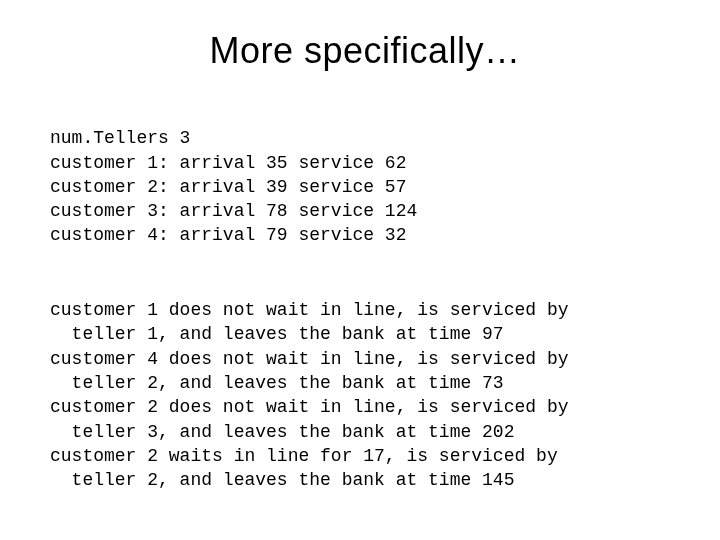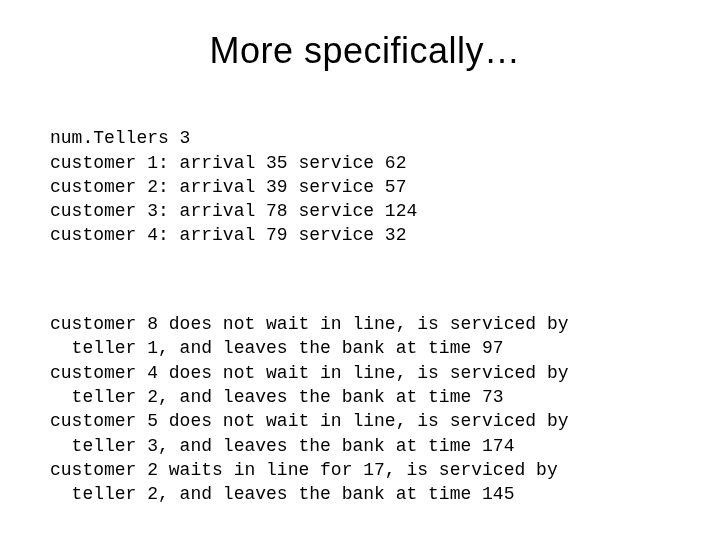--- a/index.html
+++ b/index.html
@@ -25,38 +25,38 @@
     letter-spacing: 0.5px;
   }
   .mono {
     font-family: "Courier New", Courier, monospace;
     font-size: 18px;
     line-height: 1.35;
     white-space: pre;
     color: #000;
   }
   .block {
-    margin-bottom: 40px;
+    margin-bottom: 26px;
   }
 </style>
 </head>
 <body>
 
 <div class="slide">
   <h1 class="title">More specifically…</h1>
 
   <div class="mono block">
 <span>num.Tellers 3</span>
 <span>customer 1: arrival 35 service 62</span>
 <span>customer 2: arrival 39 service 57</span>
 <span>customer 3: arrival 78 service 124</span>
 <span>customer 4: arrival 79 service 32</span></div>
 
   <div class="mono">
-<span>customer 8 does not wait in line, is serviced by</span>
+<span>customer 1 does not wait in line, is serviced by</span>
 <span>  teller 1, and leaves the bank at time 97</span>
 <span>customer 4 does not wait in line, is serviced by</span>
 <span>  teller 2, and leaves the bank at time 73</span>
-<span>customer 5 does not wait in line, is serviced by</span>
-<span>  teller 3, and leaves the bank at time 174</span>
+<span>customer 2 does not wait in line, is serviced by</span>
+<span>  teller 3, and leaves the bank at time 202</span>
 <span>customer 2 waits in line for 17, is serviced by</span>
 <span>  teller 2, and leaves the bank at time 145</span></div>
 </div>
 
 </body></html>

